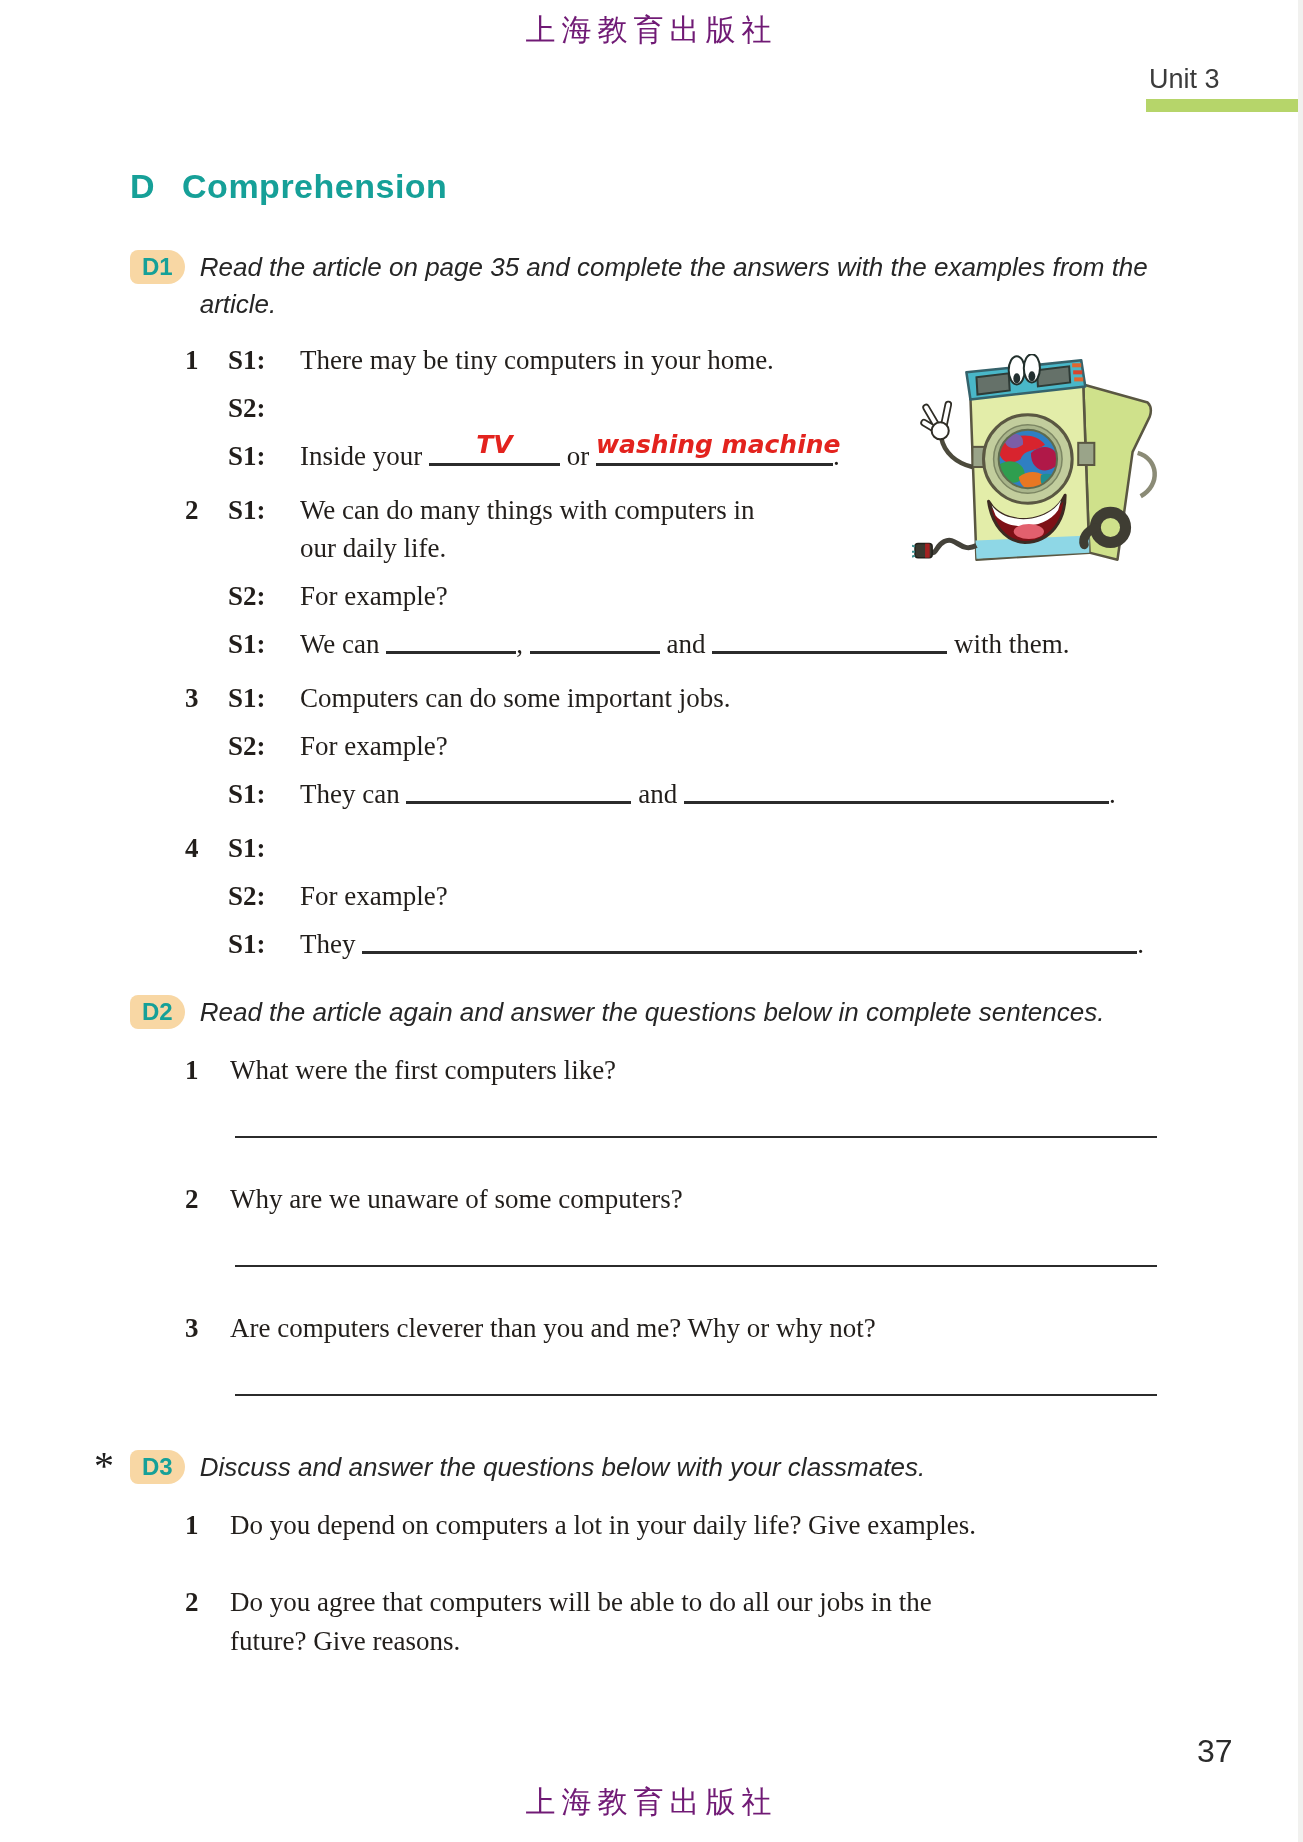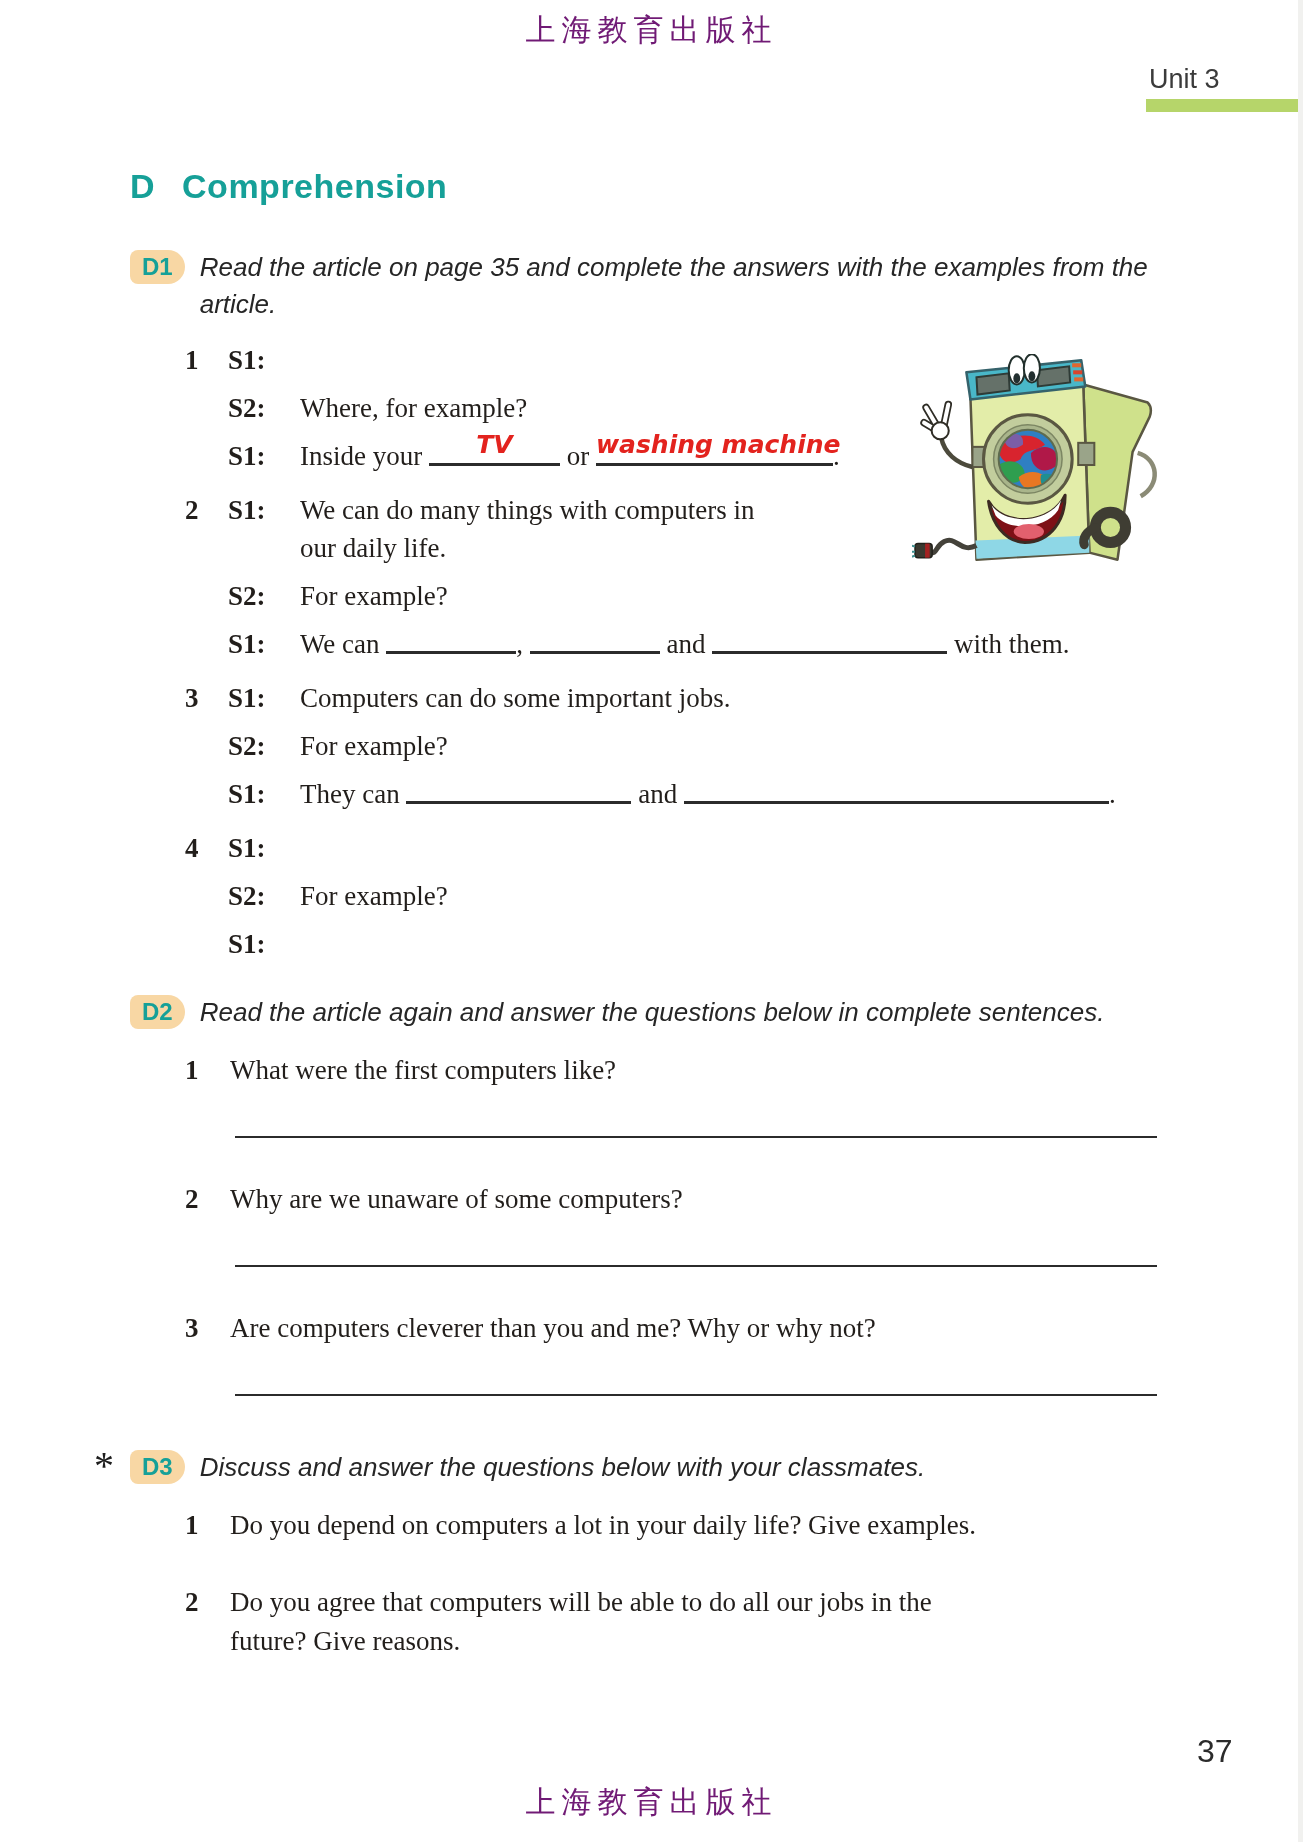--- a/index.html
+++ b/index.html
@@ -122,25 +122,25 @@
     <section>
       <div class="ex-head">
         <span class="badge">D1</span>
         <p class="instr">Read the article on page 35 and complete the answers with the examples from the article.</p>
       </div>
       <div class="dialogs">
           <div class="d-item">
             <div class="d-row">
               <span class="d-num">1</span>
               <span class="d-speaker">S1:</span>
+              <span class="d-text">There may be tiny computers in your home.</span>
             </div>
             <div class="d-row">
               <span class="d-num"></span>
               <span class="d-speaker">S2:</span>
-              <span class="d-text">Where, for example?</span>
             </div>
             <div class="d-row">
               <span class="d-num"></span>
               <span class="d-speaker">S1:</span>
               <span class="d-text">Inside your <span class="blank" style="width: 131px;"><span class="answer">TV</span></span> or <span class="blank" style="width: 237px;"><span class="answer">washing machine</span></span>.</span>
             </div>
           </div>
           <div class="d-item">
             <div class="d-row">
               <span class="d-num">2</span>
@@ -181,20 +181,21 @@
               <span class="d-speaker">S1:</span>
             </div>
             <div class="d-row">
               <span class="d-num"></span>
               <span class="d-speaker">S2:</span>
               <span class="d-text">For example?</span>
             </div>
             <div class="d-row">
               <span class="d-num"></span>
               <span class="d-speaker">S1:</span>
+              <span class="d-text">They <span class="blank" style="width: 775px;"></span>.</span>
             </div>
           </div>
         </div>
     </section>
 
     <section>
       <div class="ex-head" style="margin-top:30px">
         <span class="badge">D2</span>
         <p class="instr">Read the article again and answer the questions below in complete sentences.</p>
       </div>

